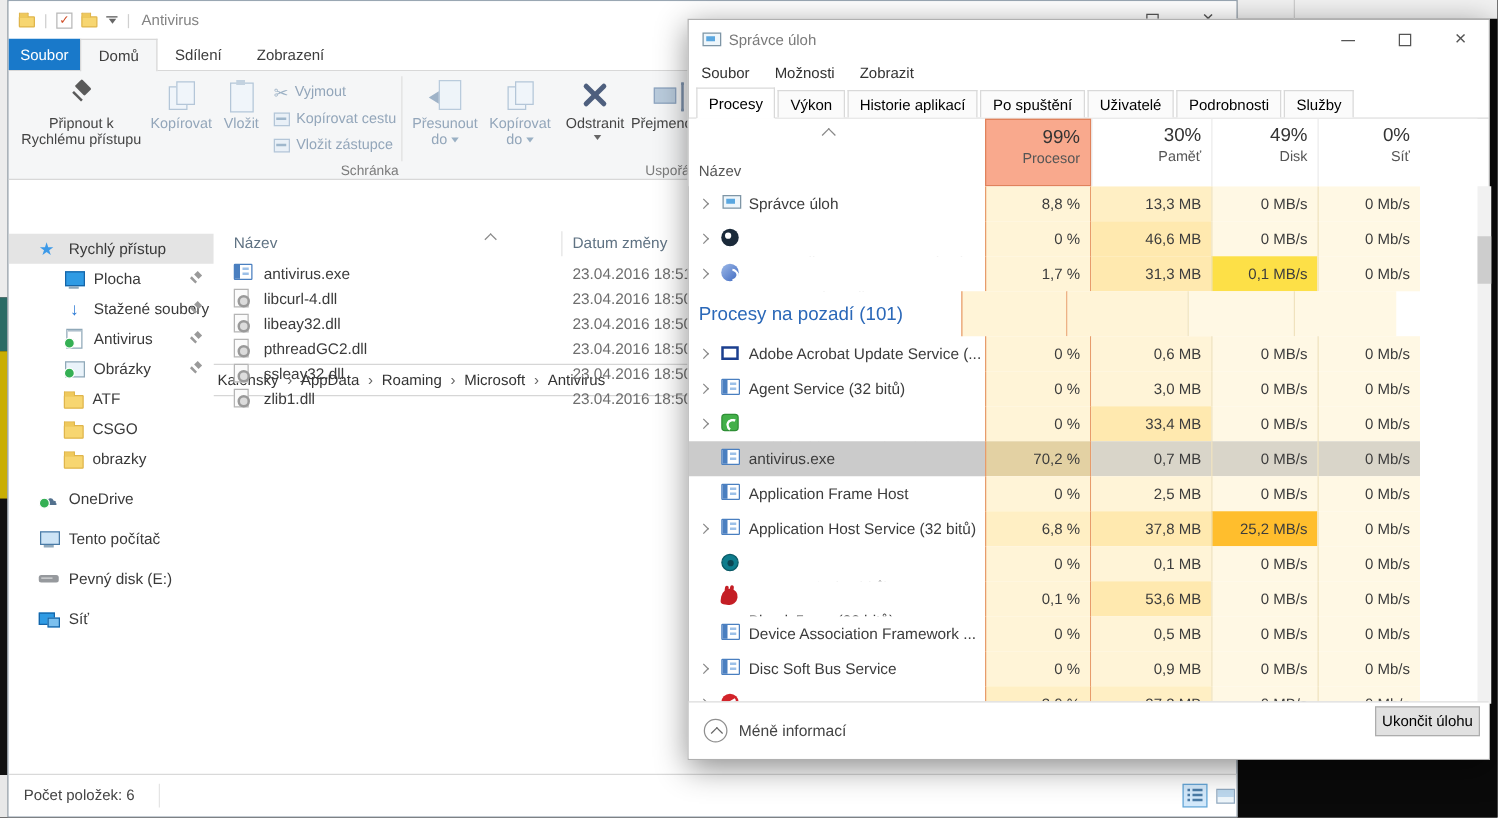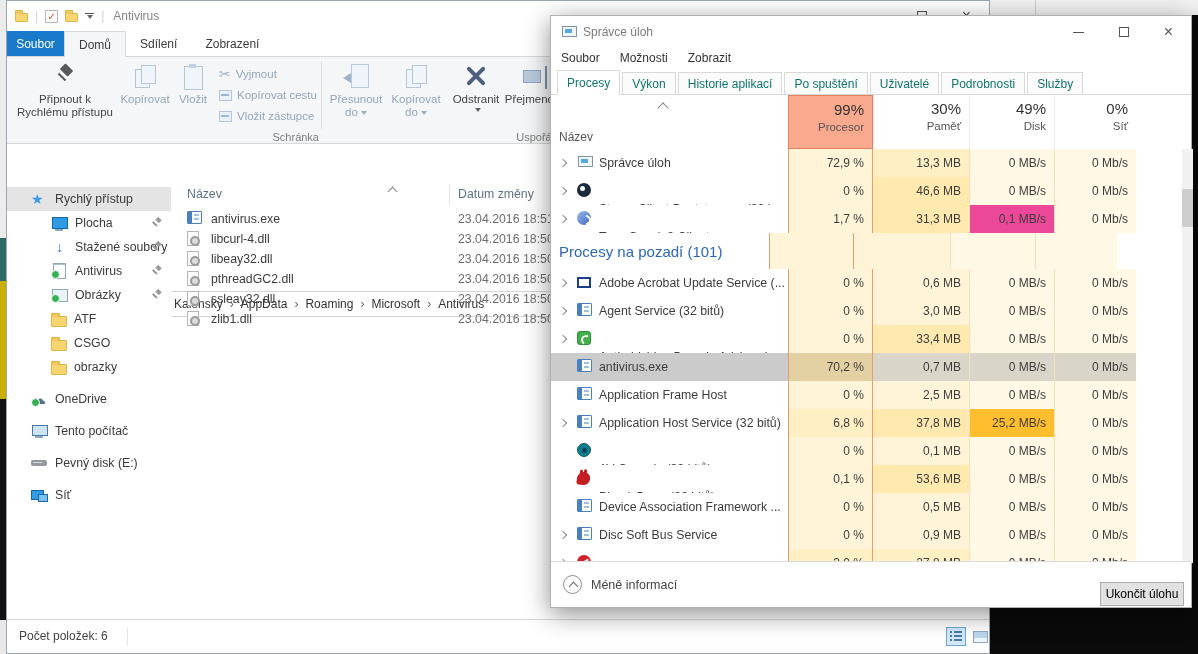--- a/index.html
+++ b/index.html
@@ -150,21 +150,21 @@
   #tm-title .t { color:#7a7a7a; font-size:12px; margin-left:6px; }
   .ic-taskmgr { position:relative; display:inline-block; width:16px; height:14px; }
   .ic-taskmgr:before { content:''; position:absolute; left:1px; top:1px; width:13px; height:9px; background:#eef6fb; border:1px solid #7e95a5; }
   .ic-taskmgr:after { content:''; position:absolute; left:4px; top:4px; width:7px; height:4px; background:#5aa7e0; }
   #tm-title .ml { margin-left:10px; }
   #tm-controls { position:absolute; right:0; top:0; height:32px; display:flex; }
   #tm-menu { position:absolute; left:0; top:32px; right:0; height:22px; display:flex; font-size:12px; color:#333; }
   .tm-menu-item { padding:3px 10px; }
   #tm-tabs { position:absolute; left:0; top:54px; right:0; height:25px; display:flex; align-items:flex-end;
     border-bottom:1px solid #d9d9d9; font-size:12px; padding-left:6px; }
-  .tm-tab { border:1px solid #d9d9d9; border-bottom:none; background:#fbfbfb; color:#0f766e; padding:4px 9px 3px; margin-right:2px; }
+  .tm-tab { border:1px solid #d9d9d9; border-bottom:none; background:#fbfbfb; color:#000000; padding:4px 9px 3px; margin-right:2px; }
   .tm-tab.active { background:#fff; padding:5px 9px 4px; margin-bottom:-1px; border-bottom:1px solid #fff; }
 
   
   #tm-header { position:absolute; left:0; top:79px; width:631px; height:54px; background:#fff; }
   #tm-header .name-lab { position:absolute; left:8px; bottom:5px; font-size:12px; color:#555; }
   #tm-header .hsort { position:absolute; left:108px; top:9px; width:8px; height:8px; border-left:1.5px solid #888; border-top:1.5px solid #888; transform:rotate(45deg); }
   .hcell { position:absolute; top:0; height:54px; text-align:right; padding:5px 8px 0 0; }
   .hcell .pct { font-size:15px; color:#333; }
   .hcell .lab { font-size:11.5px; color:#555; margin-top:3px; }
   #hc-cpu { left:237px; width:85px; background:#f9a98d; border:1px solid #e0825c; }
@@ -204,21 +204,21 @@
 
   
   #tm-scroll { position:absolute; left:631px; top:133px; width:11px; height:414px; background:#f1f1f1; }
   #tm-thumb { position:absolute; left:0; top:40px; width:11px; height:38px; background:#cdcdcd; }
 
   
   #tm-footer { position:absolute; left:0; bottom:0; right:0; height:46px; border-top:1px solid #dcdcdc; background:#fff; }
   #tm-toggle { position:absolute; left:12px; top:13px; display:flex; align-items:center; gap:9px; font-size:12.5px; color:#444; }
   .circ { width:19px; height:19px; border:1px solid #8f8f8f; border-radius:50%; position:relative; }
   .circ:after { content:''; position:absolute; left:5.5px; top:7px; width:6px; height:6px; border-left:1.5px solid #666; border-top:1.5px solid #666; transform:rotate(45deg); }
-  #tm-endtask { position:absolute; right:7px; top:20px; width:84px; height:24px; background:#e1e1e1; border:1px solid #adadad;
+  #tm-endtask { position:absolute; right:7px; top:3px; width:84px; height:24px; background:#e1e1e1; border:1px solid #adadad;
     font-size:12px; color:#000; text-align:center; line-height:22px; font-family:inherit; }
 </style>
 </head>
 <body>
 
 <div id="stage">
 
   <div class="strip" style="top:0;height:238px;background:#ececec;"></div>
   <div class="strip" style="top:238px;height:43px;background:#2a6b66;"></div>
   <div class="strip" style="top:281px;height:118px;background:#c9ae03;"></div>
@@ -520,37 +520,37 @@
       </div>
     </div>
 
     <div id="tmrows">
         <div class="tm-row">
           <div class="tm-name">
             <span class="chev"></span>
             <span class="picon ic-taskmgr"></span>
             <span class="plabel">Správce úloh</span>
           </div>
-          <div class="tm-cell c0" style="background: rgb(255, 244, 215);">72,9 %</div>
+          <div class="tm-cell c0" style="background: rgb(255, 244, 215);">8,8 %</div>
           <div class="tm-cell c1" style="background: rgb(255, 239, 196);">13,3 MB</div>
           <div class="tm-cell c2" style="background: rgb(255, 248, 228);">0 MB/s</div>
           <div class="tm-cell c3" style="background: rgb(255, 248, 228);">0 Mb/s</div>
         </div>
         <div class="tm-row">
           <div class="tm-name"><span class="chev"></span><span class="picon ic-steam"></span><span class="plabel">Steam Client Bootstrapper (32 b...</span></div>
           <div class="tm-cell c0" style="background: rgb(255, 244, 215);">0 %</div>
           <div class="tm-cell c1" style="background: rgb(255, 233, 175);">46,6 MB</div>
           <div class="tm-cell c2" style="background: rgb(255, 248, 228);">0 MB/s</div>
           <div class="tm-cell c3" style="background: rgb(255, 248, 228);">0 Mb/s</div>
         </div>
         <div class="tm-row">
           <div class="tm-name"><span class="chev"></span><span class="picon ic-ts3"></span><span class="plabel">TeamSpeak 3 Client</span></div>
           <div class="tm-cell c0" style="background: rgb(255, 244, 215);">1,7 %</div>
           <div class="tm-cell c1" style="background: rgb(255, 233, 175);">31,3 MB</div>
-          <div class="tm-cell c2" style="background: #ec4899;">0,1 MB/s</div>
+          <div class="tm-cell c2" style="background: #fde047;">0,1 MB/s</div>
           <div class="tm-cell c3" style="background: rgb(255, 248, 228);">0 Mb/s</div>
         </div>
         <div class="tm-section">
           <div class="tm-sec-name">Procesy na pozadí (101)</div>
           <div class="tm-cell c0" style="background: rgb(255, 244, 215);"></div>
           <div class="tm-cell c1" style="background: rgb(255, 244, 215);"></div>
           <div class="tm-cell c2" style="background: rgb(255, 248, 228);"></div>
           <div class="tm-cell c3" style="background: rgb(255, 248, 228);"></div>
         </div>
         <div class="tm-row">

